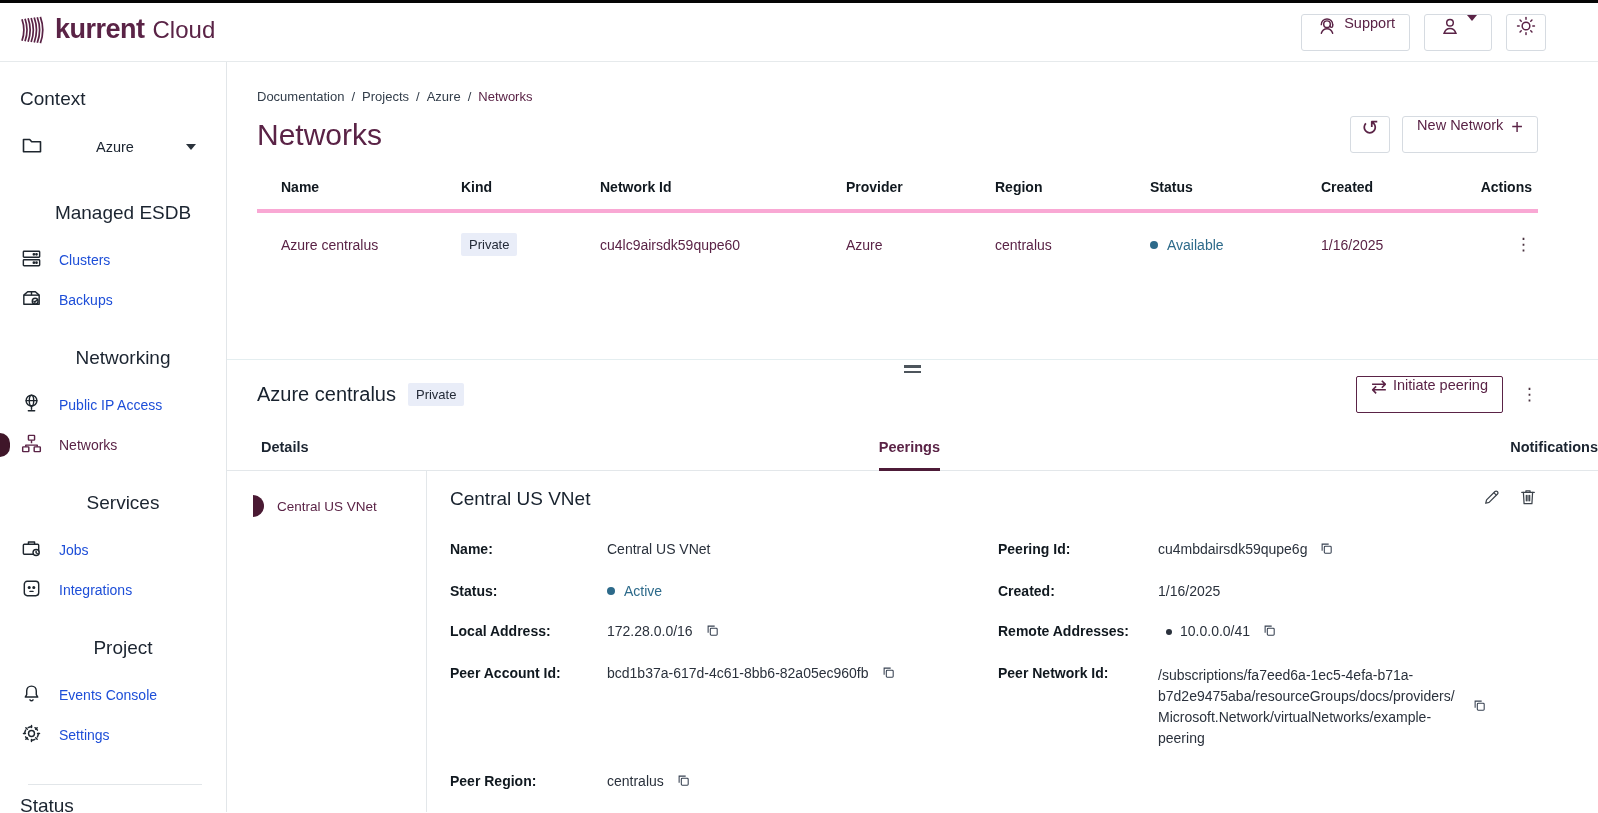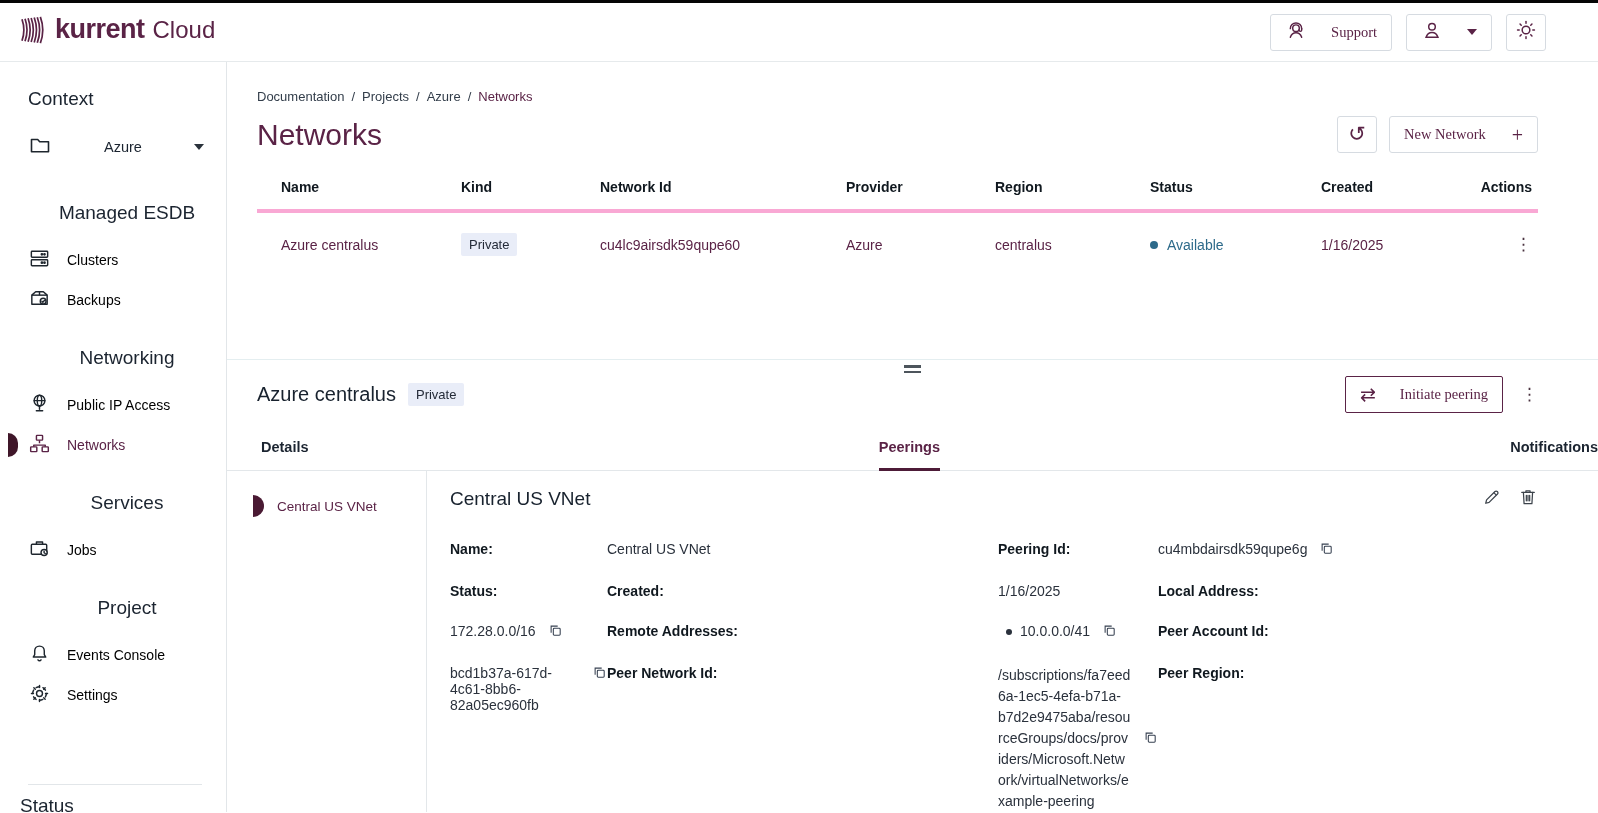--- a/index.html
+++ b/index.html
@@ -9,39 +9,39 @@
   .top-strip { height:3px; background:#050505; }
 
   
   .topbar { height:59px; display:flex; align-items:center; padding:0 52px 0 20px;
     border-bottom:1px solid #e6eaec; }
   .brand { display:flex; align-items:baseline; gap:8px; }
   .brand-waves { align-self:center; color:#5a2346; }
   .brand-name { font-size:27px; font-weight:700; color:#5a2346; letter-spacing:-0.5px; }
   .brand-suffix { font-size:24px; font-weight:400; color:#5a2346; }
   .topbar-actions { margin-left:auto; display:flex; align-items:center; gap:14px; }
-  .btn { display:flex; align-items:center; gap:24px; border:1px solid #d6dbe1; border-radius:3px;
+  .btn { display:flex; gap:6px; border:1px solid #d6dbe1; border-radius:3px;
     background:#fff; color:#5a2346; font-size:14.5px; padding:0 14px; height:37px; cursor:pointer;
-    font-family:Liberation Serif, serif; }
+    font-family:Liberation Sans, sans-serif; }
   .btn svg { flex:0 0 auto; }
   .caret { width:0; height:0; border-left:5px solid transparent; border-right:5px solid transparent;
     border-top:6px solid #5a2346; }
   .icon-btn { width:40px; justify-content:center; padding:0; }
 
   
   .body-row { display:flex; height:750px; }
   .sidebar { position:relative; width:227px; flex:0 0 227px; border-right:1px solid #e2e6e9;
-    padding:26px 0 0 28px; overflow:hidden; }
+    padding:26px 0 0 20px; overflow:hidden; }
   .main { position:relative; flex:1; overflow:hidden; }
 
   
   .side-heading { font-size:19px; font-weight:400; color:#1b2430; margin-bottom:22px; }
   .side-group { margin-bottom:34px;text-align:center; }
   .side-item { position:relative; display:flex; align-items:center; gap:16px; height:27px;
-    margin-bottom:13px; font-size:14px; color:#000000; cursor:pointer; }
+    margin-bottom:13px; font-size:14px; color:#1d4ed8; cursor:pointer; }
   .side-item svg { color:#1e262e; flex:0 0 auto; }
   .side-item.active { color:#5a2346; }
   .side-item.active svg { color:#5a2346; }
   .active-marker { position:absolute; left:-20px; top:2px; width:10px; height:24px;
     background:#3f1629; border-radius:0 12px 12px 0; }
   .context-row { display:flex; align-items:center; width:182px; height:30px; margin-bottom:40px; cursor:pointer; }
   .context-label { flex:1; text-align:center; font-size:14.5px; color:#1b2430; }
   .side-caret { width:0; height:0; border-left:5px solid transparent; border-right:5px solid transparent;
     border-top:6px solid #2a323b; margin-right:6px; }
   .sidebar-footer { position:absolute; left:20px; right:24px; top:722px; }
@@ -257,20 +257,31 @@
           <span>
             <svg width="23" height="23" viewBox="0 0 24 24" fill="none" stroke="currentColor" stroke-width="1.5" stroke-linejoin="round">
               <rect x="3.5" y="7.5" width="16" height="10.5" rx="1"></rect>
               <path d="M8.8 7.5 v-2.3 h6.4 v2.3"></path>
               <circle cx="16.8" cy="16.2" r="3.2" fill="#fff"></circle>
               <path d="M16.8 14.8 v1.6 l1.2 0.8" stroke-linecap="round"></path>
             </svg>
           </span>
           <span>Jobs</span>
         </div>
+        <div class="side-item">
+          <span>
+            <svg width="23" height="23" viewBox="0 0 24 24" fill="none" stroke="currentColor" stroke-width="1.5">
+              <rect x="4.5" y="4.5" width="15" height="15" rx="3"></rect>
+              <circle cx="9.6" cy="11" r="0.9" fill="currentColor"></circle>
+                <circle cx="14.4" cy="11" r="0.9" fill="currentColor"></circle>
+              <path d="M10.4 15 h3.2" stroke-linecap="round"></path>
+            </svg>
+          </span>
+          <span>Integrations</span>
+        </div>
       </div>
 
       <div class="side-group">
         <div class="side-heading">Project</div>
         <div class="side-item">
           <span>
             <svg width="23" height="23" viewBox="0 0 24 24" fill="none" stroke="currentColor" stroke-width="1.5" stroke-linejoin="round">
               <path d="M12 4.3 c3.1 0 5 2.3 5 5.2 v3.6 l1.5 2.6 h-13 l1.5-2.6 v-3.6 c0-2.9 1.9-5.2 5-5.2 z"></path>
               <path d="M10.4 18.6 a1.9 1.9 0 0 0 3.2 0" stroke-linecap="round"></path>
             </svg>
@@ -412,20 +423,26 @@
                 <span>cu4mbdairsdk59qupe6g</span>
                 <span class="copy-icon">
                   <svg width="15" height="15" viewBox="0 0 24 24" fill="none" stroke="currentColor" stroke-width="1.7">
                     <rect x="8.5" y="8.5" width="11" height="11" rx="1.5"></rect>
                       <path d="M5 15.5 V5 h10.5"></path>
                   </svg>
                 </span>
               </div>
 
               <div class="f-label">Status:</div>
+              <div class="f-value">
+                <span class="f-status">
+                  <span class="status-dot"></span>
+                  <span>Active</span>
+                </span>
+              </div>
               <div class="f-label">Created:</div>
               <div class="f-value">
                   <span>1/16/2025</span>
                 </div>
 
               <div class="f-label">Local Address:</div>
               <div class="f-value">
                 <span>172.28.0.0/16</span>
                 <span class="copy-icon">
                   <svg width="15" height="15" viewBox="0 0 24 24" fill="none" stroke="currentColor" stroke-width="1.7">

